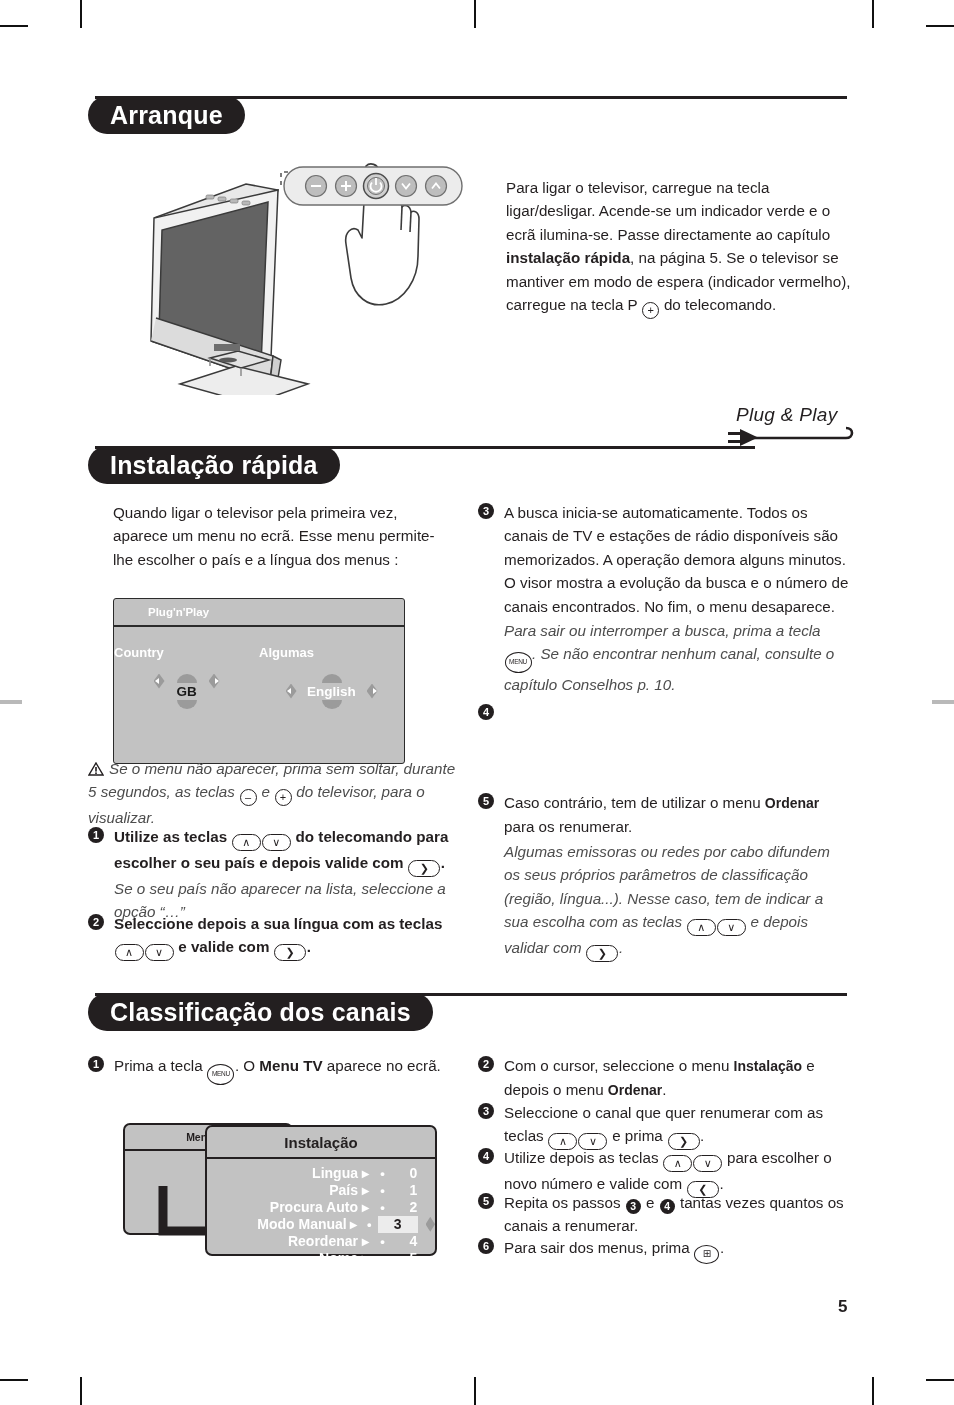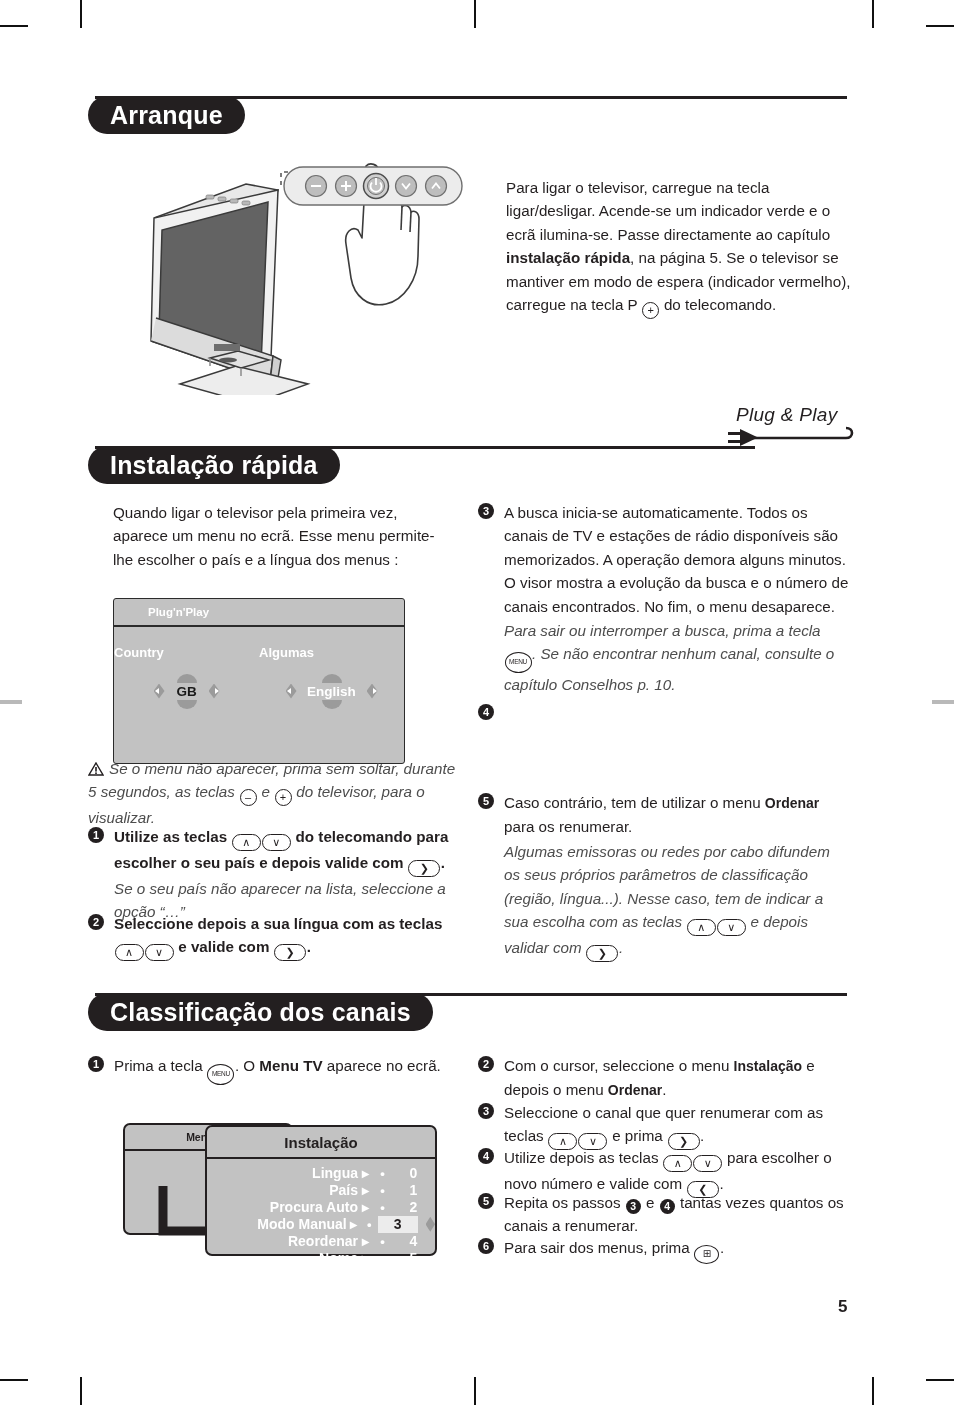--- a/index.html
+++ b/index.html
@@ -219,21 +219,21 @@
   </div>
 
   <div class="txt" style="left:113px;top:501px;width:330px;">Quando ligar o televisor pela primeira vez, aparece um menu no ecrã. Esse menu permite-lhe escolher o país e a língua dos menus :</div>
 
   <div class="osd" style="left:113px;top:598px;width:292px;height:166px;">
     <div class="osd-title">Plug'n'Play</div>
     <div class="osd-sep"></div>
     <div style="display:flex;padding-top:18px;">
       <div style="flex:1;">
         <div class="osd-col-head">Country</div>
-        <div style="display:flex;align-items:center;justify-content:center;margin-top:14px;">
+        <div style="display:flex;align-items:flex-start;justify-content:center;margin-top:14px;">
           <span class="dia l"></span>
           <span style="display:inline-block;min-width:44px;">
             <span class="pud"></span>
             <span class="osd-val dark" style="display:block;margin:1px 0;">GB</span>
             <span class="pud down"></span>
           </span>
           <span class="dia r"></span>
         </div>
       </div>
       <div style="flex:1;">

